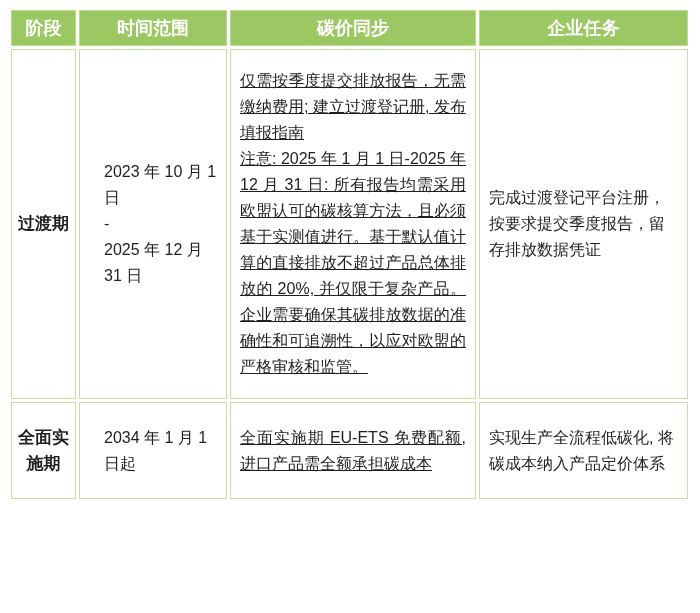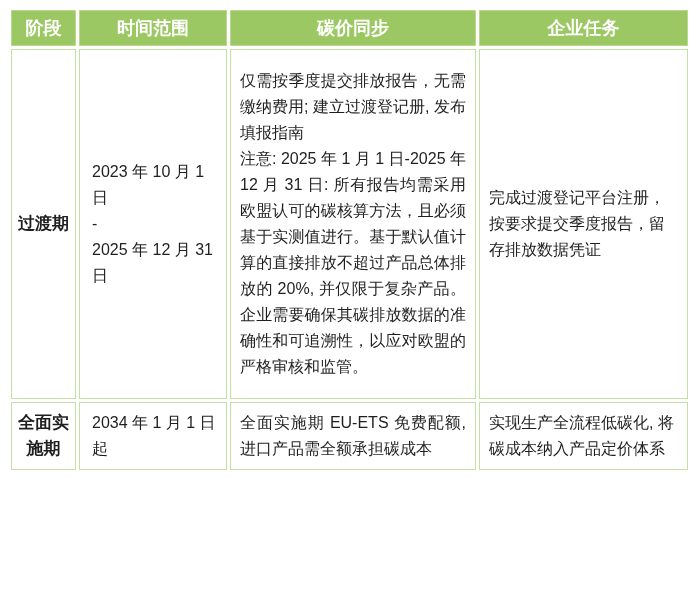--- a/index.html
+++ b/index.html
@@ -43,34 +43,35 @@
   }
   td.phase {
     font-weight: bold;
     font-size: 17px;
     text-align: center;
     padding: 6px 5px;
   }
   td.time {
     text-align: left;
     white-space: pre-line;
-    padding-left: 12px;
+    padding-left: 24px;
   }
   td.core {
     text-align: justify;
     white-space: pre-line;
+    text-decoration: underline;
   }
   td.task {
     text-align: left;
     white-space: pre-line;
     margin-top: 37px;
   }
   tr.r1 td { height: 350px; }
   tr.r2 td { height: 110px; }
-  tr.r3 td { height: 68px; }
+  tr.r3 td { height: 97px; }
 </style>
 </head>
 <body>
 
 <table class="phase-table">
   <colgroup>
     <col style="width:65px">
     <col style="width:148px">
     <col style="width:246px">
     <col style="width:209px">

